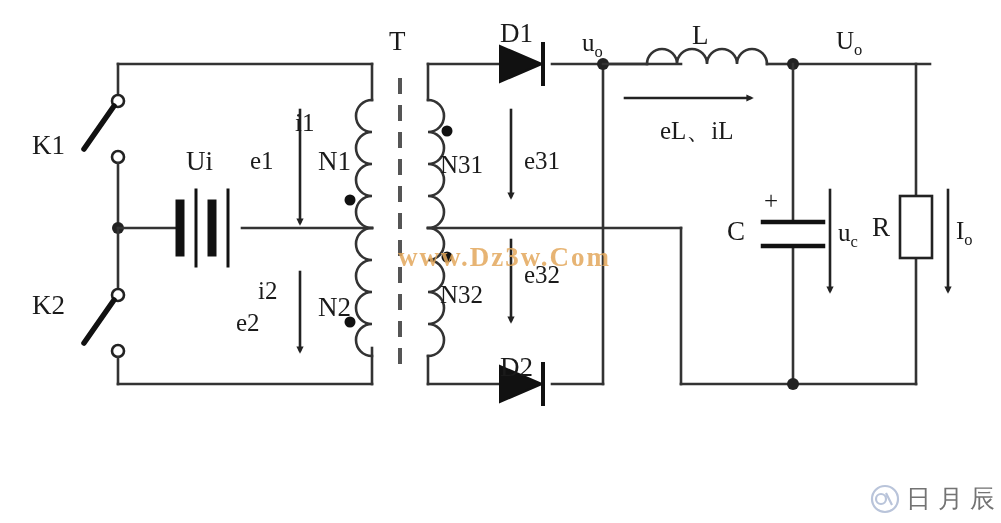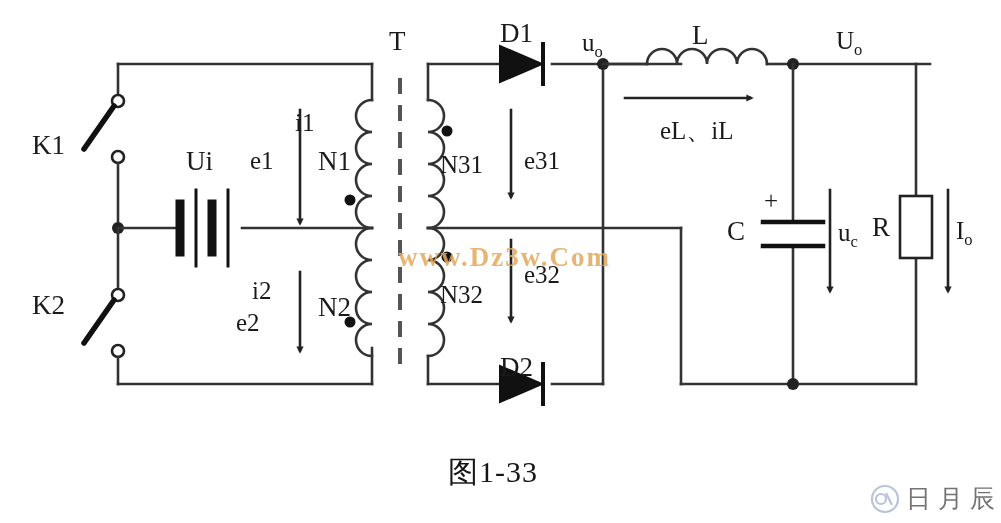--- a/index.html
+++ b/index.html
@@ -269,21 +269,21 @@
   </svg>
 
   <div class="lbl lbl-lg" style="left:32px;  top:132px;">K1</div>
   <div class="lbl lbl-lg" style="left:32px;  top:292px;">K2</div>
   <div class="lbl lbl-lg" style="left:186px; top:148px;">Ui</div>
 
   <div class="lbl lbl-md" style="left:250px; top:110px;margin-left:45px;">i1</div>
   <div class="lbl lbl-md" style="left:250px; top:148px;">e1</div>
   <div class="lbl lbl-lg" style="left:318px; top:148px;">N1</div>
 
-  <div class="lbl lbl-md" style="left:252px; top:278px;">i2</div>
+  <div class="lbl lbl-md" style="left:258px; top:278px;">i2</div>
   <div class="lbl lbl-md" style="left:236px; top:310px;">e2</div>
   <div class="lbl lbl-lg" style="left:318px; top:294px;">N2</div>
 
   <div class="lbl lbl-lg" style="left:389px; top:28px;">T</div>
 
   <div class="lbl lbl-md" style="left:440px; top:152px;">N31</div>
   <div class="lbl lbl-md" style="left:524px; top:148px;">e31</div>
   <div class="lbl lbl-md" style="left:440px; top:282px;">N32</div>
   <div class="lbl lbl-md" style="left:524px; top:262px;">e32</div>
 
@@ -299,21 +299,20 @@
   <div class="lbl lbl-md" style="left:764px; top:188px;">+</div>
   <div class="lbl lbl-md" style="left:838px; top:220px;"><span>u</span><span class="sub">c</span></div>
 
   <div class="lbl lbl-lg" style="left:872px; top:214px;">R</div>
   <div class="lbl lbl-md" style="left:956px; top:218px;"><span>I</span><span class="sub">o</span></div>
 
   <div class="lbl lbl-md" style="left:836px; top:28px;"><span>U</span><span class="sub">o</span></div>
 
   <div class="watermark" style="left:398px; top:242px;">www.Dz3w.Com</div>
 
-  <div class="caption" style="left:448px; top:452px;">图1-33</div>
 
   <div class="brandmark" style="left:870px; top:482px;">
     <svg width="30" height="30" viewBox="0 0 30 30">
       <circle cx="15" cy="15" r="13" fill="none" stroke="#b9c4da" stroke-width="2.2"></circle>
       <path d="M11,10 a5,5 0 1,0 0,10 a5,5 0 1,0 0,-10 M16,9 L22,21" fill="none" stroke="#b9c4da" stroke-width="2.2"></path>
     </svg>
     <span>日月辰</span>
   </div>
 
 </div>

